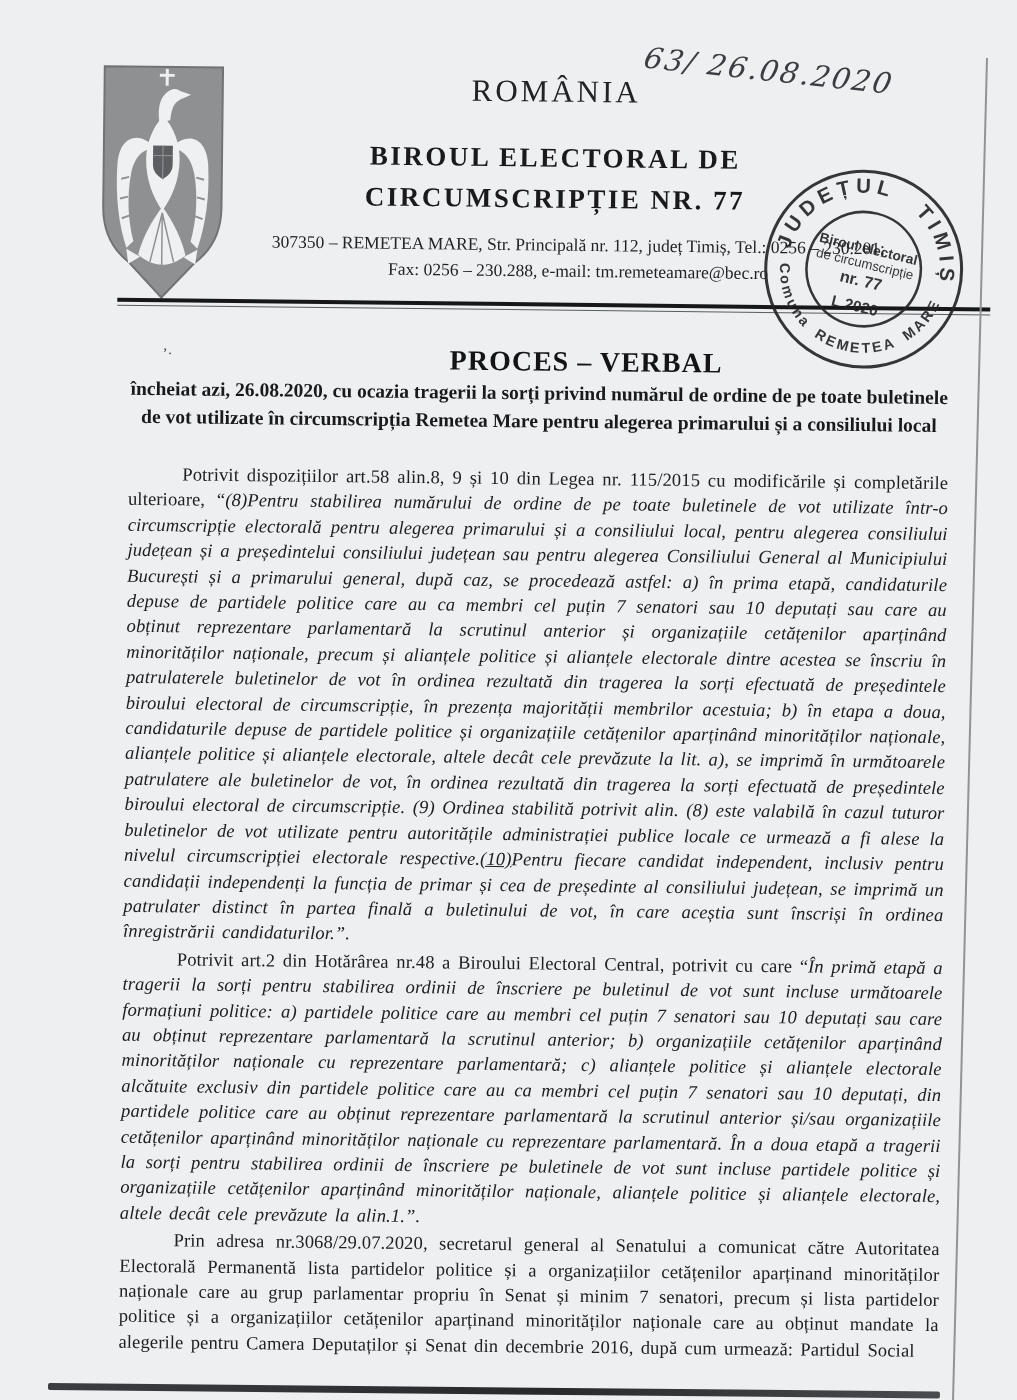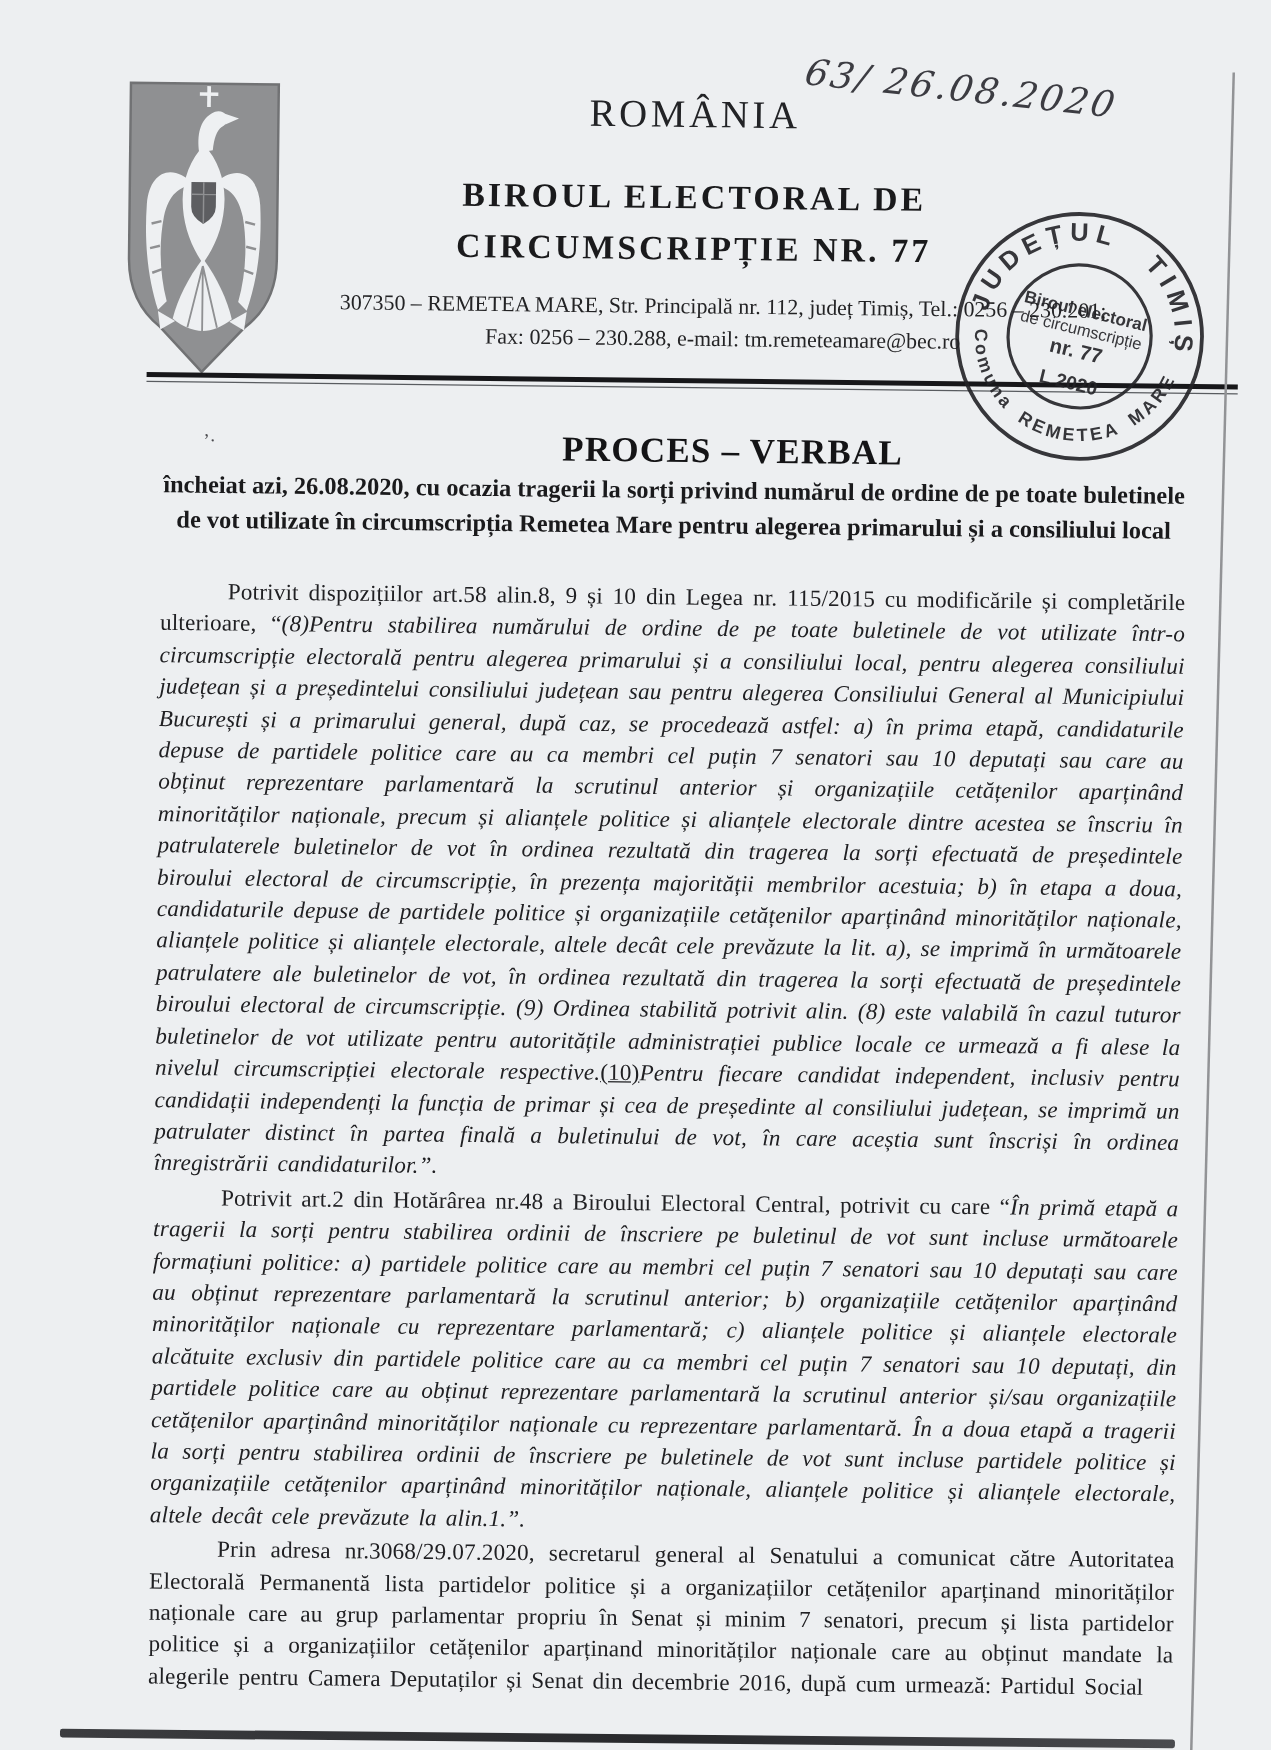--- a/index.html
+++ b/index.html
@@ -59,21 +59,21 @@
   
   .doc-body{
     position:absolute;left:133px;top:461px;width:820px;
     font-size:18.5px;line-height:25.4px;
     text-align:justify;
     letter-spacing:.15px;word-spacing:2.5px;
     color:#202023;
   }
   .doc-body p{margin:0 0 2px 0;text-indent:54px;}
   .q{font-style:italic;}
-  .u{text-decoration:underline;}
+  .u{text-decoration:underline;font-style:italic;}
   
   .mark-title{position:absolute;left:166px;top:344px;font-size:15px;color:#4a4a4e;}
   .mark-p2{position:absolute;left:134px;top:921px;font-size:14px;color:#55555a;}
   .edge-right{
     position:absolute;left:986px;top:58px;width:1.6px;height:1350px;
     background:#929396;transform:rotate(1.45deg);transform-origin:top center;
   }
   .edge-bottom{
     position:absolute;left:48px;top:1383px;width:892px;height:7px;
     background:linear-gradient(90deg,#3c3d40 0%,#28292c 55%,#4a4b4f 100%);

